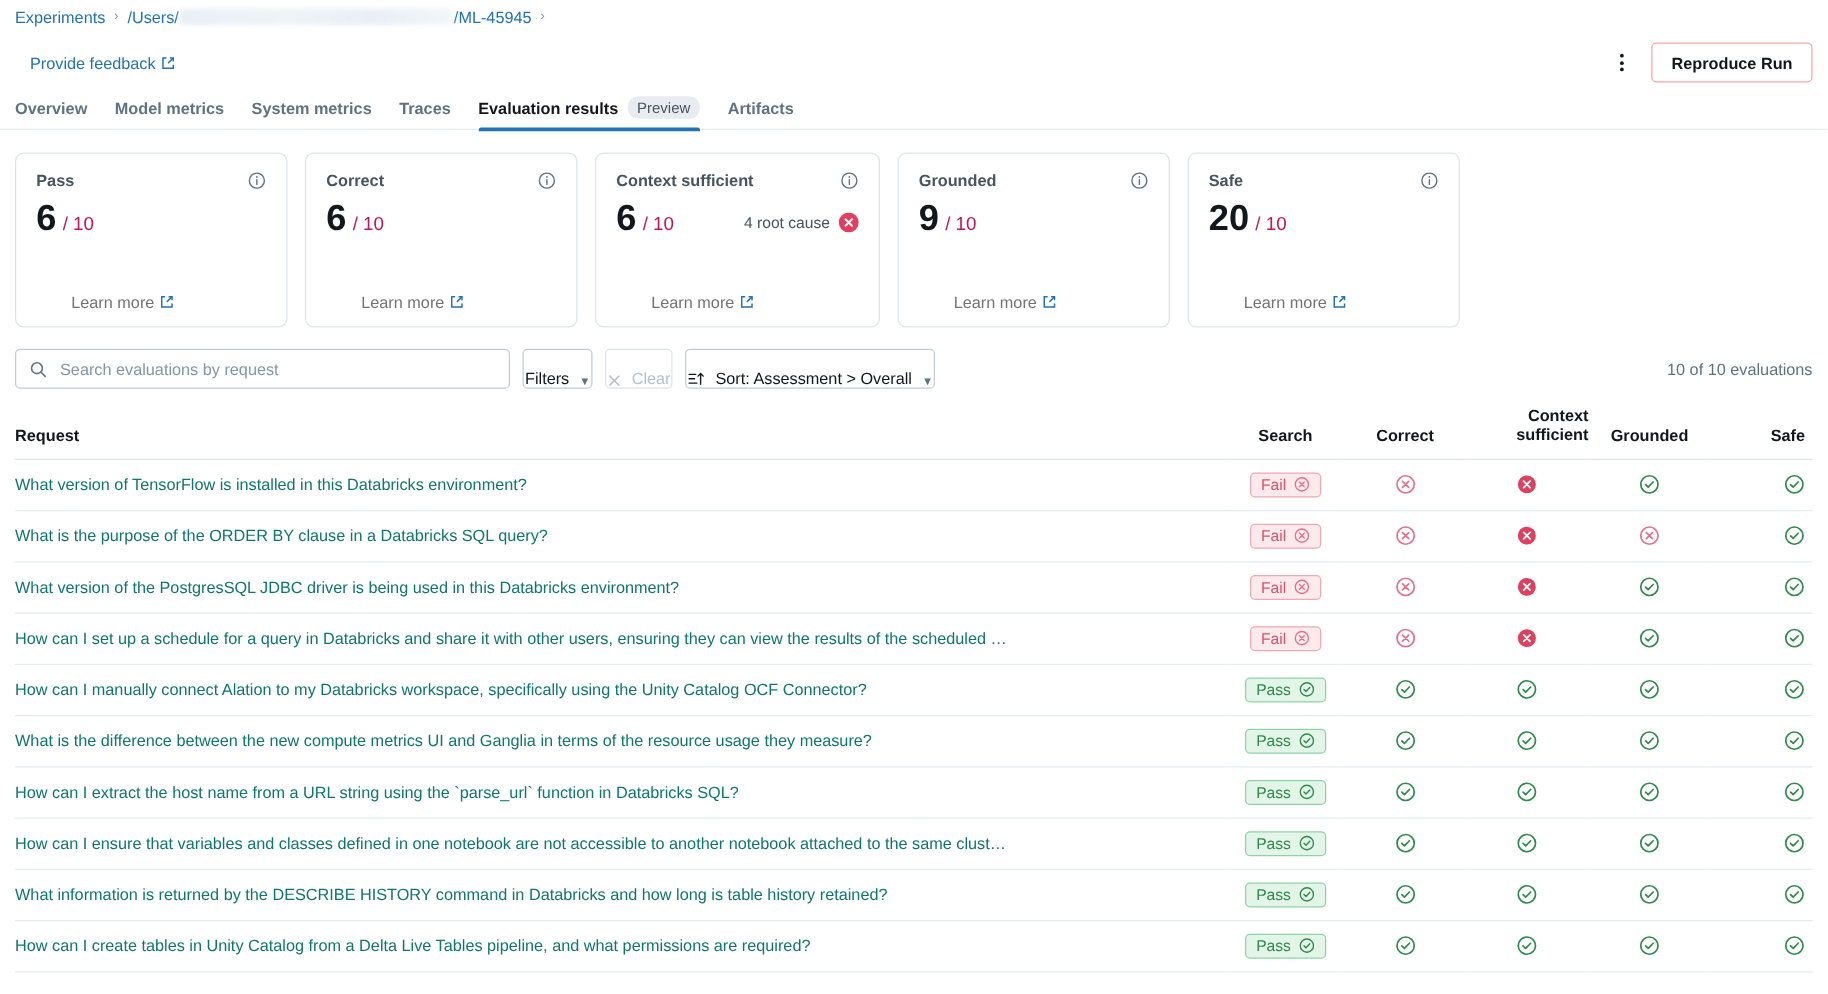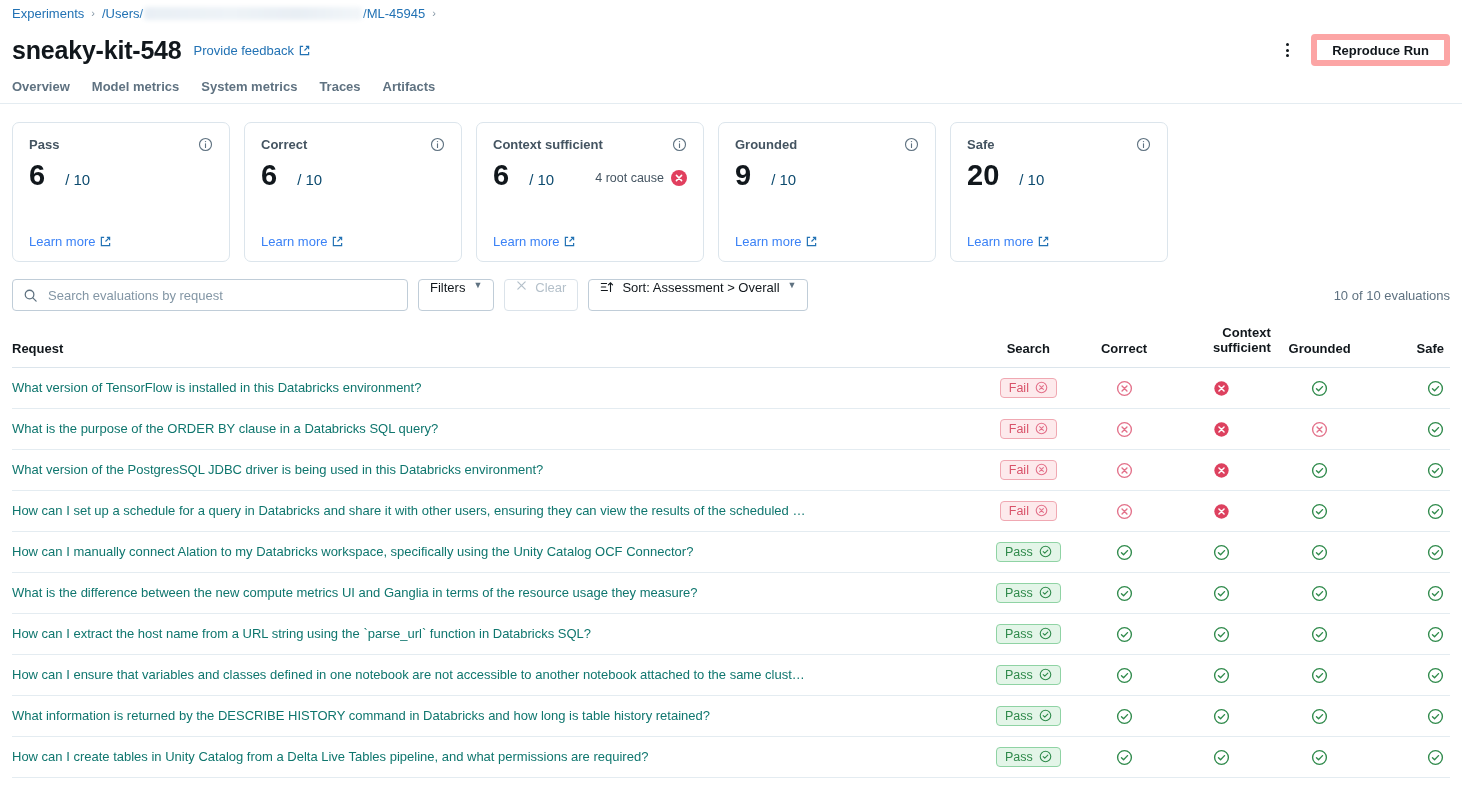--- a/index.html
+++ b/index.html
@@ -46,21 +46,21 @@
   .spacer { flex: 1; }
   .kebab {
     width: 28px; height: 28px; border-radius: 4px;
     display: flex; flex-direction: column; align-items: center; justify-content: center;
     gap: 2.5px; cursor: pointer;
   }
   .kebab i { width: 3px; height: 3px; border-radius: 50%; background: #11171c; display: block; }
   .btn-outline {
     margin-left: 10px;
     height: 32px; padding: 0 15px;
-    border: 6px solid #fca5a5; border-radius: 4px;
+    border: 1px solid #fca5a5; border-radius: 4px;
     background: #fff; font-size: 13px; font-weight: 600; color: #11171c;
     font-family: inherit; cursor: pointer;
     display: inline-flex; align-items: center;
   }
 
   
   .tabs {
     display: flex; align-items: center; gap: 22px;
     padding: 8px 12px 0 12px;
     border-bottom: 1px solid #e4ecf1;
@@ -89,50 +89,50 @@
     height: 140px; display: flex; flex-direction: column;
     position: relative;
   }
   .card.w1 { width: 218px; }
   .card.w2 { width: 228px; }
   .card-head { display: flex; align-items: flex-start; }
   .card-title { font-size: 13px; font-weight: 600; color: #445461; }
   .info-ico { margin-left: auto; cursor: pointer; line-height: 0; }
   .card-score { display: flex; align-items: baseline; margin-top: 9px; }
   .score-big { font-size: 29px; font-weight: 700; color: #11171c; line-height: 1; }
-  .score-den { font-size: 15px; color: #0c4a6e; margin-left: 20px; }
+  .score-den { font-size: 15px; color: #be185d; margin-left: 5px; }
   .rootcause {
     margin-left: auto; display: inline-flex; align-items: center; gap: 7px;
     font-size: 12.5px; color: #445461; align-self: center; padding-top: 4px;
   }
   .learn {
-    margin-top: auto; font-size: 13px; color: #3b82f6;
+    margin-top: auto; font-size: 13px; color: #737373;
     display: inline-flex; align-items: center; gap: 5px;
-    text-decoration: none; cursor: pointer;
+    text-decoration: none; cursor: pointer; margin-left: 28px;
   }
 
   
   .toolbar { display: flex; align-items: center; padding: 17px 12px 0 12px; gap: 10px; }
   .search-box {
     width: 396px; height: 32px;
     border: 1px solid #c0cdd8; border-radius: 4px;
     display: flex; align-items: center; gap: 8px; padding: 0 10px;
     background: #fff;
   }
   .search-box input {
     border: none; outline: none; flex: 1;
     font-size: 13px; font-family: inherit; color: #11171c;
     background: transparent;
   }
   .search-box input::placeholder { color: #8396a5; }
   .tb-btn {
-    height: 32px; padding: 0 11px;
+    height: 32px; padding: 0 1px;
     border: 1px solid #c0cdd8; border-radius: 4px; background: #fff;
     font-size: 13px; color: #11171c; font-family: inherit; cursor: pointer;
-    display: inline-flex; align-items: flex-start; gap: 8px;
+    display: inline-flex; align-items: flex-end; gap: 8px;
   }
   .tb-btn.disabled { color: #b4c0ca; border-color: #dbe3ea; cursor: default; }
   .chev { font-size: 9px; color: #5f7281; }
   .count { margin-left: auto; font-size: 13px; color: #5f7281; }
 
   
   table { width: calc(100% - 24px); margin: 14px 12px 0 12px; border-collapse: collapse; table-layout: fixed; }
   thead th {
     font-size: 13px; font-weight: 700; color: #11171c;
     padding: 0 0 11px 0; vertical-align: bottom;
@@ -170,21 +170,20 @@
 <div class="breadcrumb">
   <a class="crumb-link">Experiments</a>
   <span class="crumb-sep">›</span>
   <a class="crumb-link">/Users/</a>
   <span class="crumb-redact"></span>
   <a class="crumb-link">/ML-45945</a>
   <span class="crumb-sep">›</span>
 </div>
 
 <div class="title-row">
-  <div class="page-title">sneaky-kit-548</div>
   <a class="feedback-link">
     <span>Provide feedback</span>
     <span class="icon-wrap">
       <svg width="11" height="11" viewBox="0 0 12 12" fill="none" stroke="#2272b4" stroke-width="1.3">
         <path d="M4.5 1.5H1.5v9h9v-3"></path>
           <path d="M7.5 1.5h3v3"></path>
           <path d="M10.5 1.5L6 6"></path>
       </svg>
     </span>
   </a>
@@ -203,20 +202,24 @@
   </div>
   <div class="tab">
     <span>Model metrics</span>
   </div>
   <div class="tab">
     <span>System metrics</span>
   </div>
   <div class="tab">
     <span>Traces</span>
   </div>
+  <div class="tab active">
+    <span>Evaluation results</span>
+    <span class="pill-preview">Preview</span>
+  </div>
   <div class="tab">
     <span>Artifacts</span>
   </div>
 </div>
 
 <div class="cards">
 
   <div class="card w1">
     <div class="card-head">
       <span class="card-title">Pass</span>

